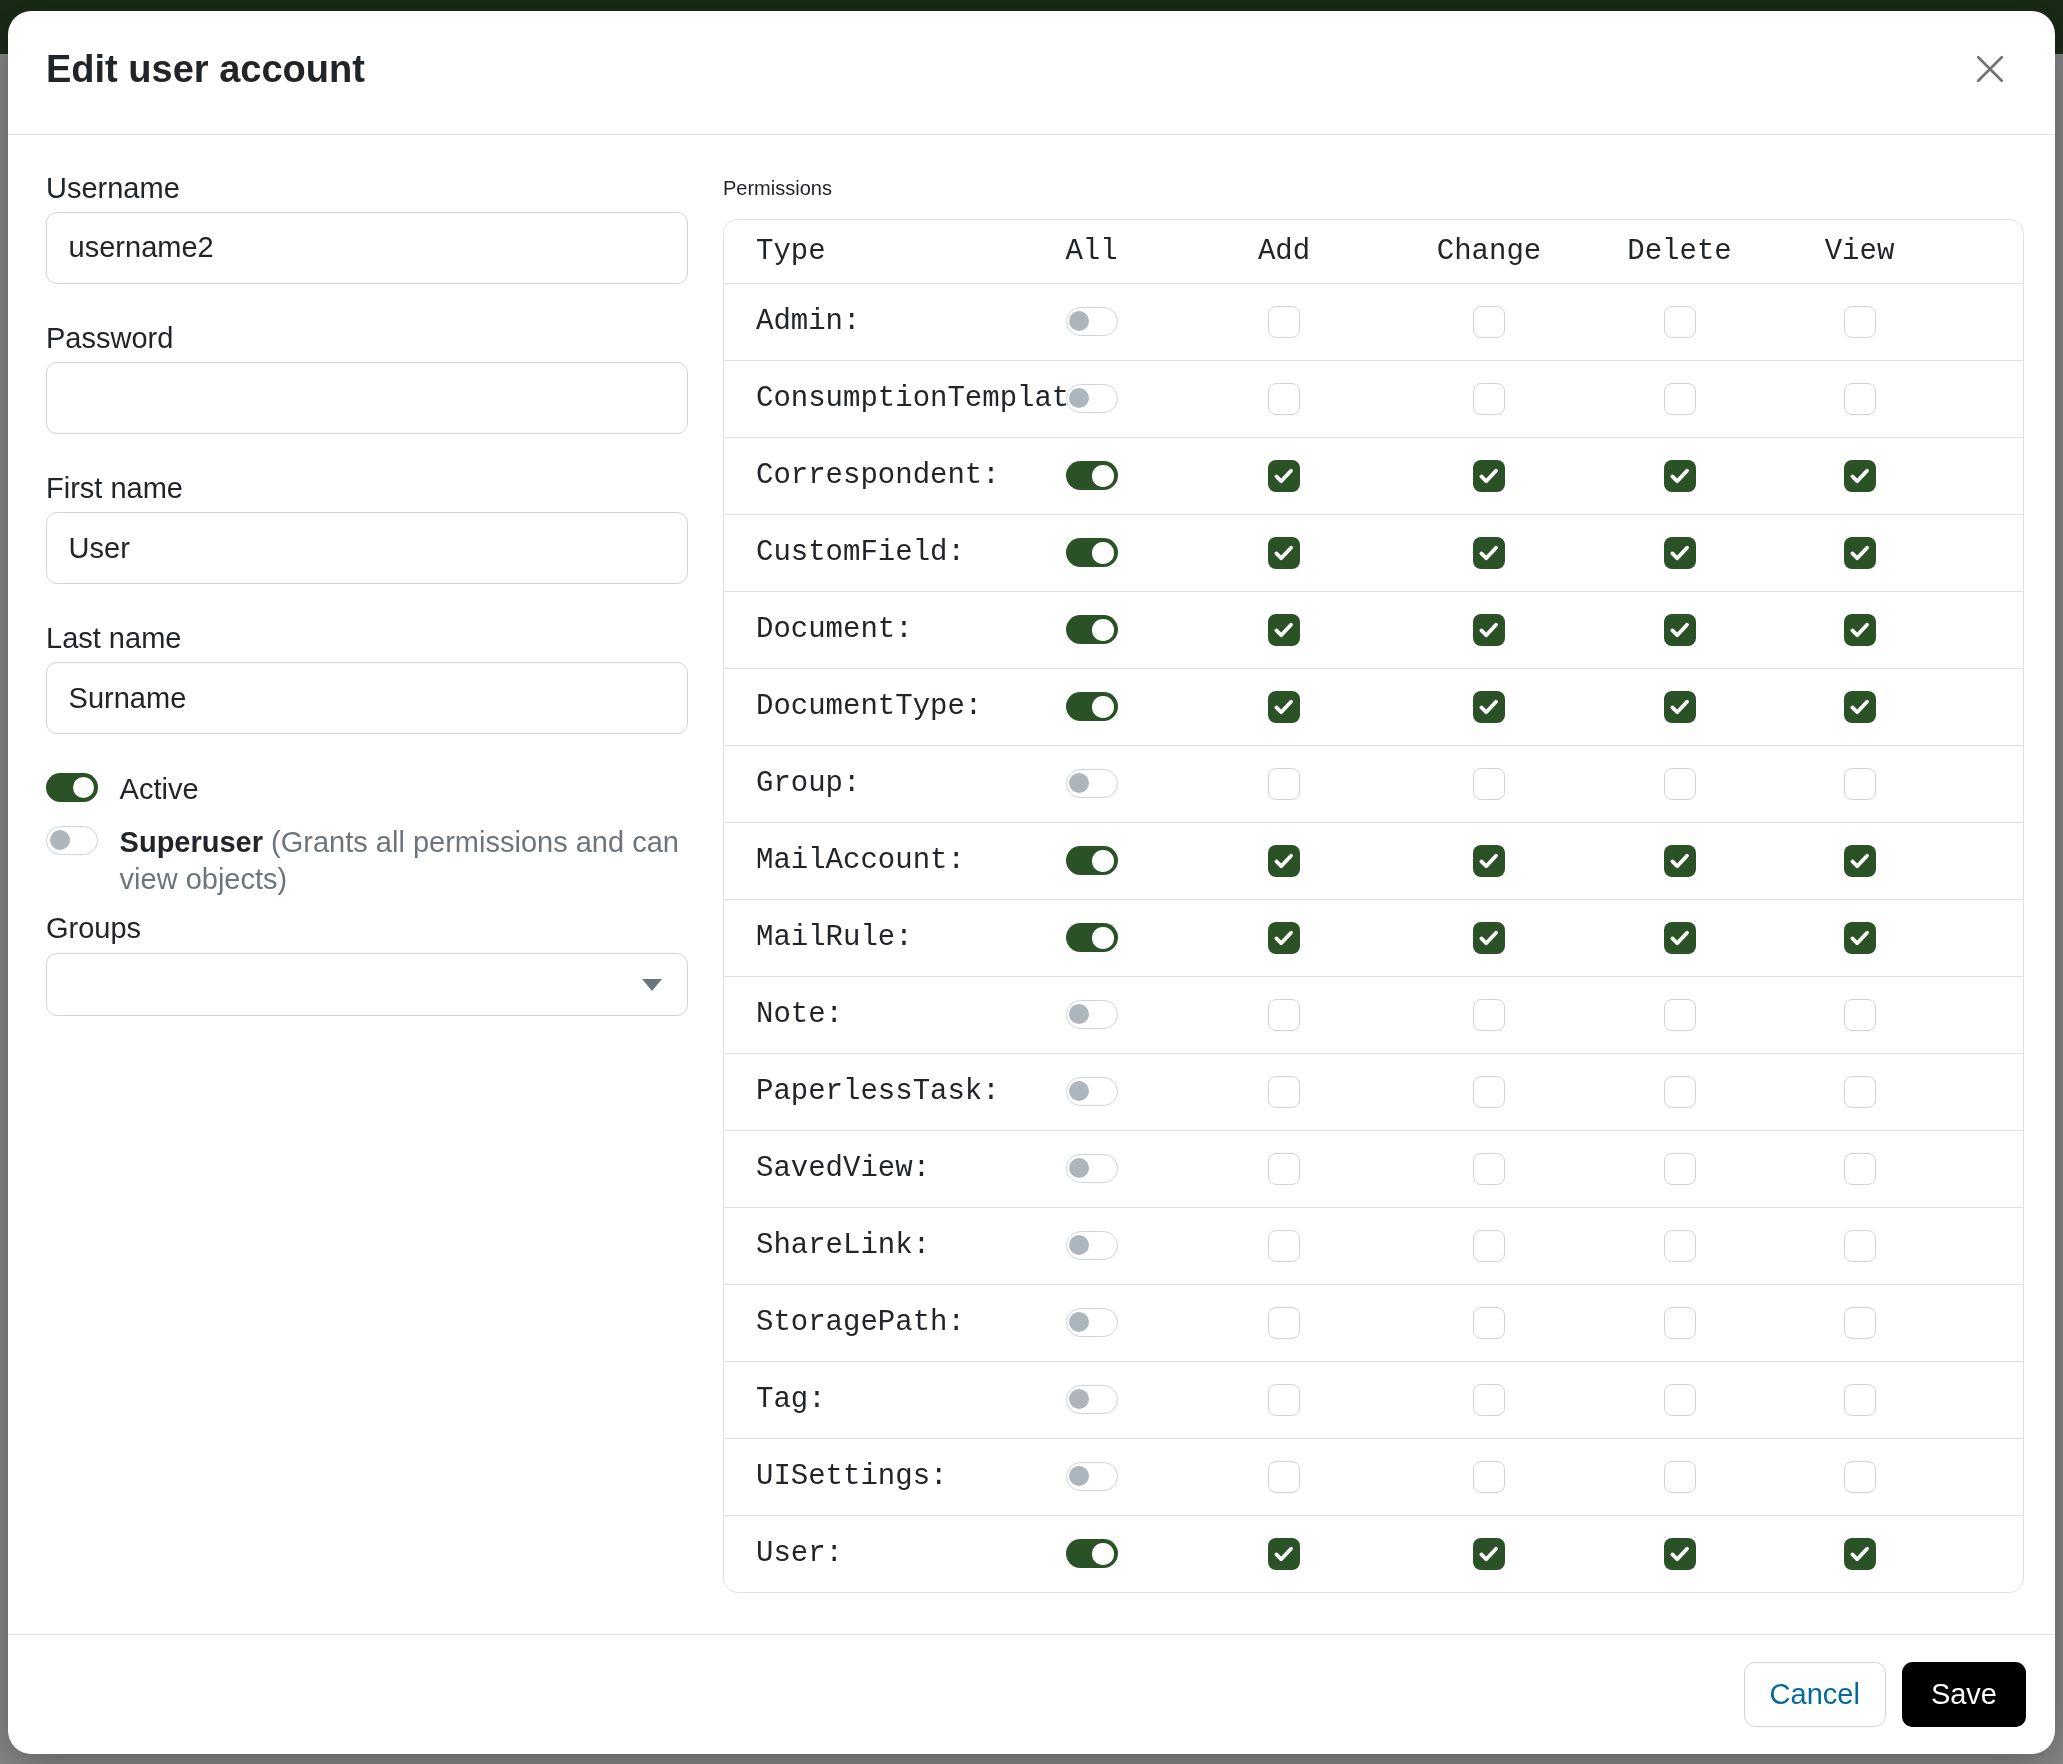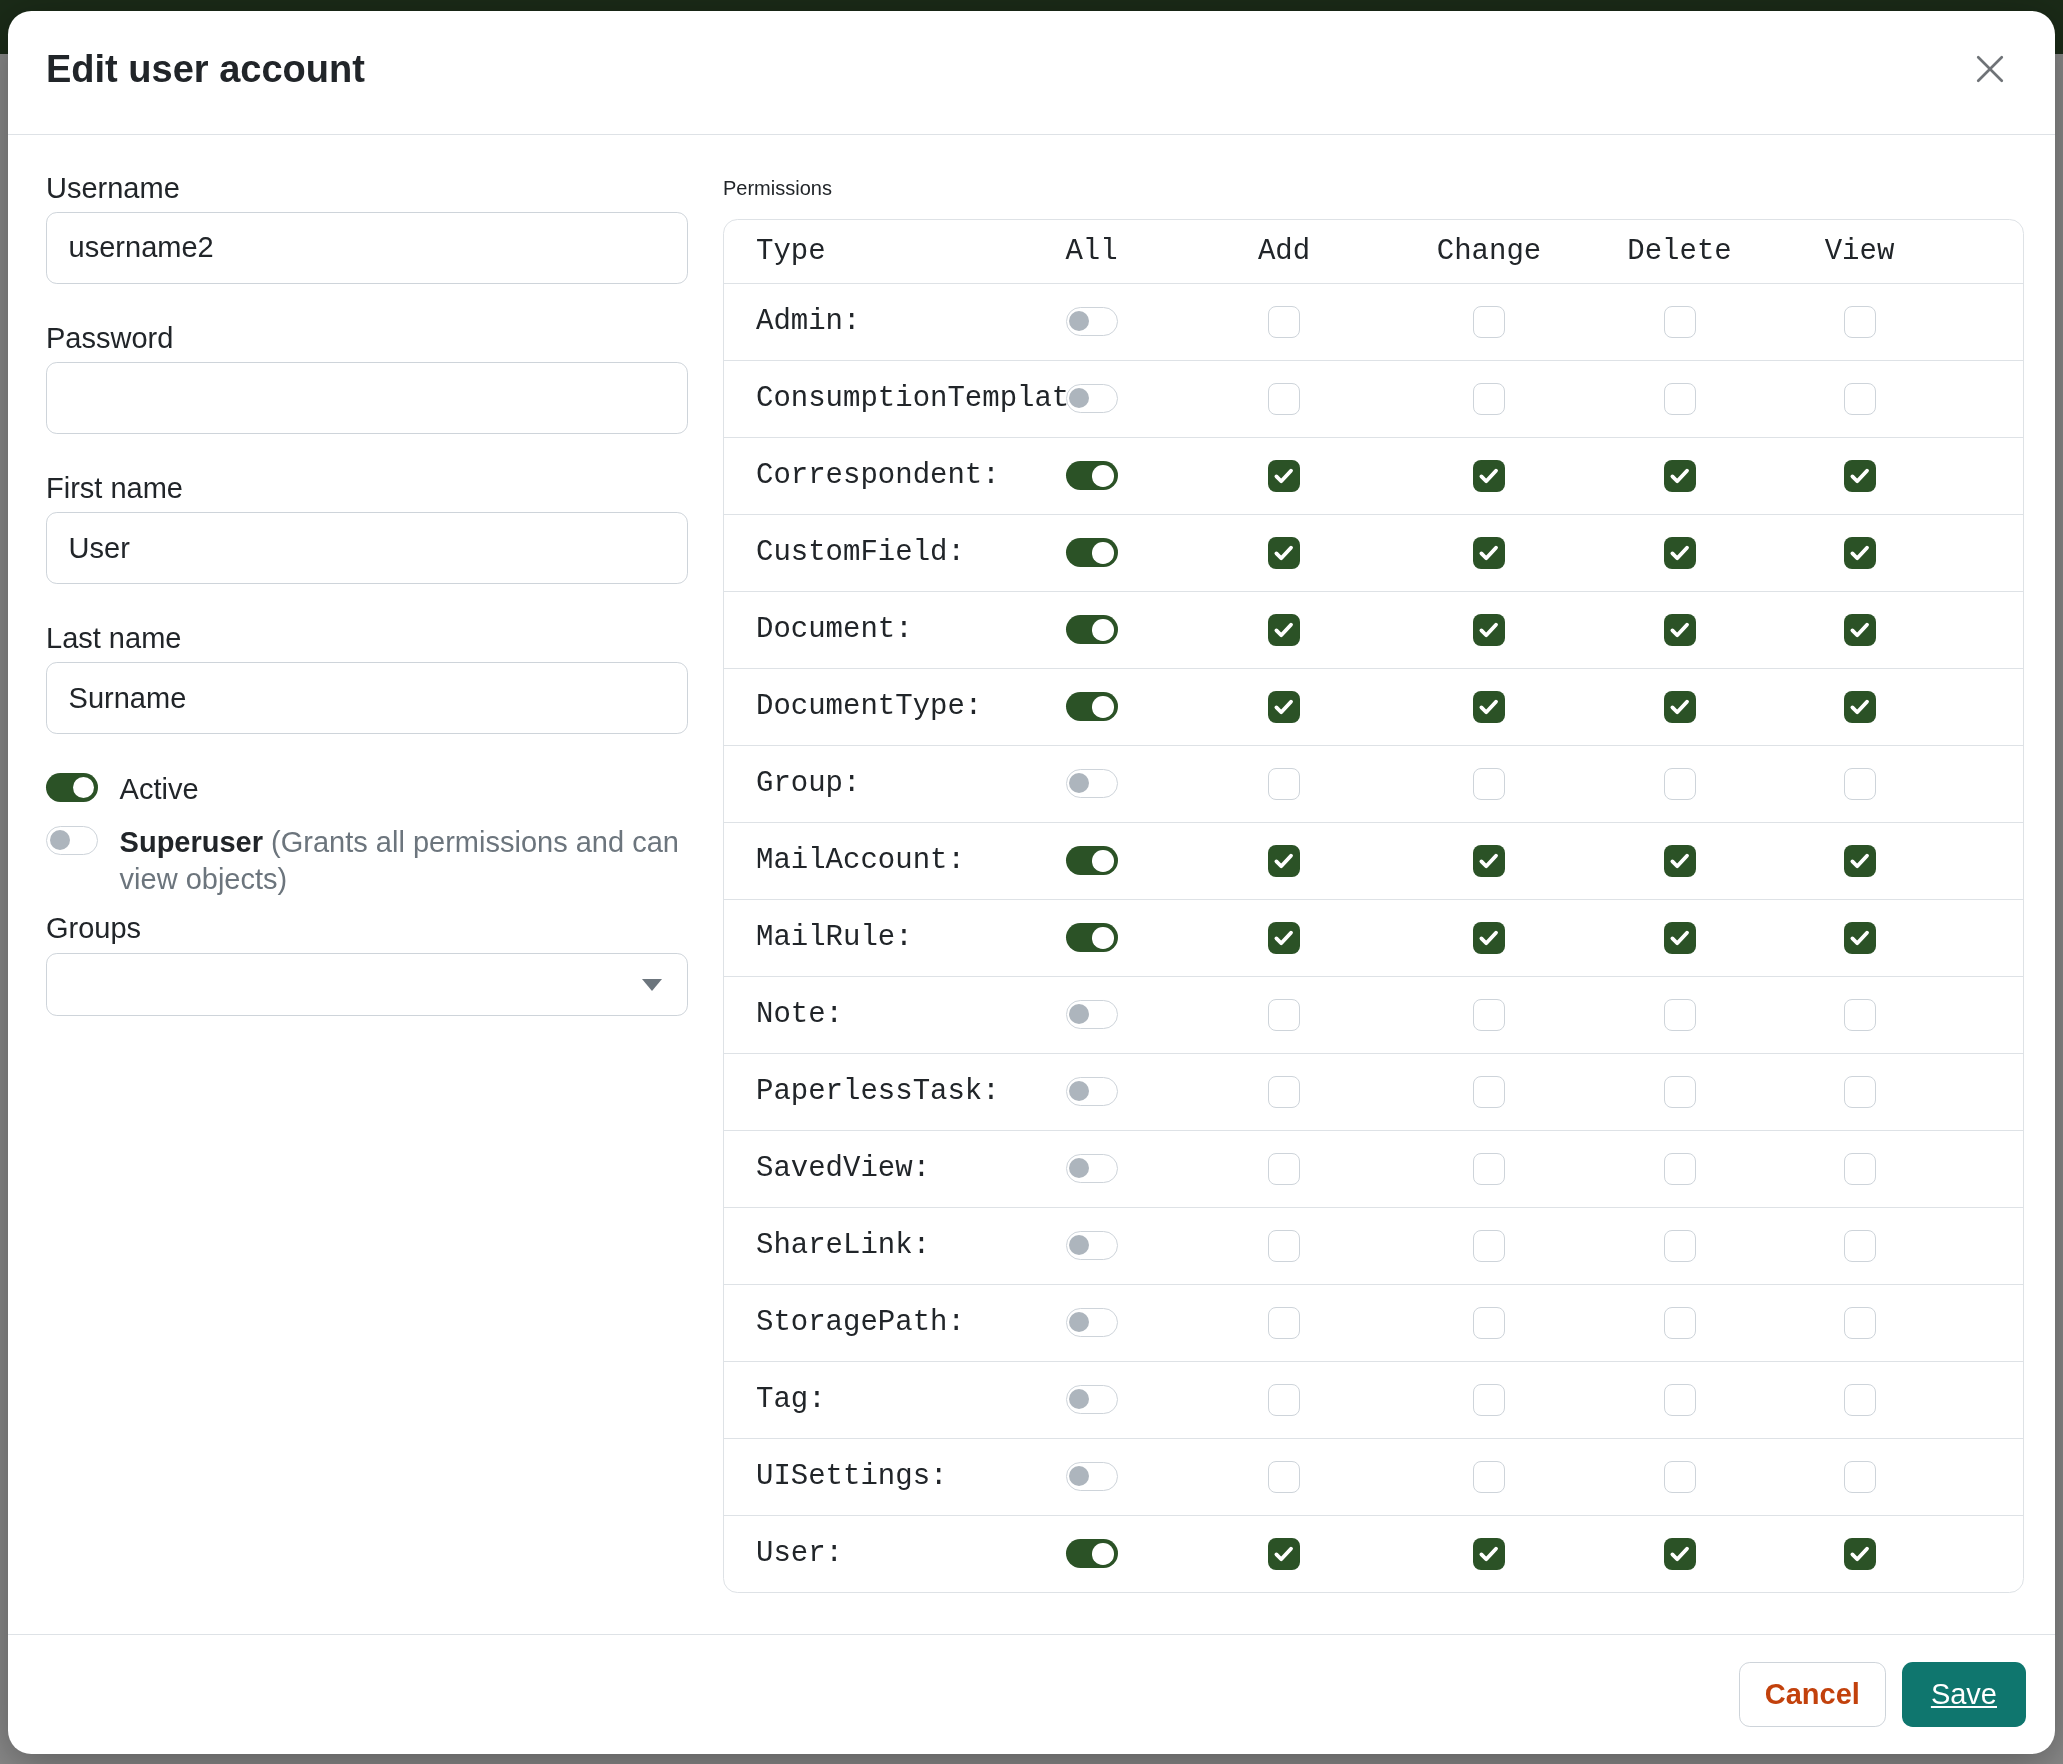--- a/index.html
+++ b/index.html
@@ -73,22 +73,22 @@
     display:flex; align-items:center; justify-content:center; cursor:pointer; }
   .checkbox.unchecked { background:#fff; border:1.8px solid #ced4da; }
   .checkbox.checked { background:#2b5226; }
   .checkbox svg { display:none; }
   .checkbox.checked svg { display:block; }
 
   
   .modal-footer { flex:none; border-top:1.8px solid #dee2e6; padding:27px 29px 27px;
     display:flex; justify-content:flex-end; align-items:center; gap:16px; }
   .btn { font-family:inherit; font-size:29px; height:65px; border-radius:10.8px; cursor:pointer; }
-  .btn-cancel { background:#fff; border:1.8px solid #ced4da; color:#c2410c; padding:0 25px;font-weight:bold; }
-  .btn-save { background:#0f766e; border:none; color:#fff; padding:0 29px;text-decoration:underline; }
+  .btn-cancel { background:#fff; border:1.8px solid #ced4da; color:#0369a1; padding:0 25px; }
+  .btn-save { background:#000000; border:none; color:#fff; padding:0 29px; }
 </style>
 </head>
 <body>
 
 <div class="navbar-strip"></div>
 
 <div class="modal">
 
   <div class="modal-header">
     <h1 class="modal-title">Edit user account</h1>

